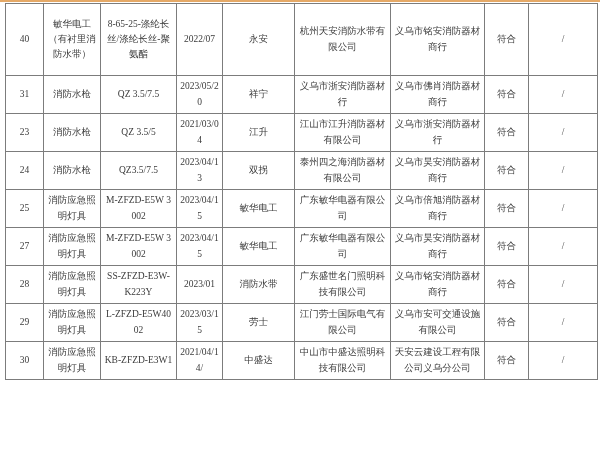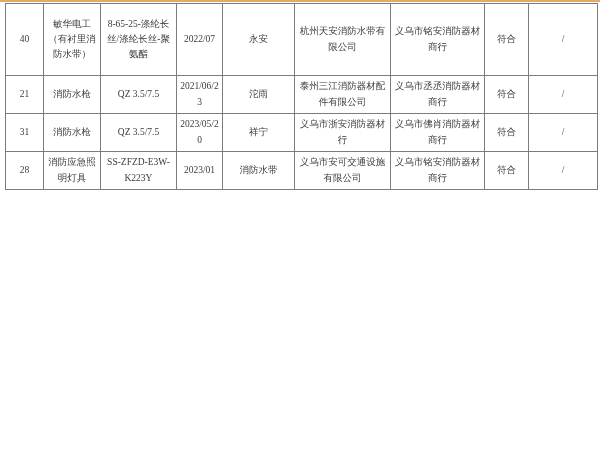--- a/index.html
+++ b/index.html
@@ -77,48 +77,103 @@
       <td>敏华电工（有衬里消防水带）</td>
       <td>8-65-25-涤纶长丝/涤纶长丝-聚氨酯</td>
       <td>2022/07</td>
       <td>永安</td>
       <td>杭州天安消防水带有限公司</td>
       <td>义乌市铭安消防器材商行</td>
       <td>符合</td>
       <td>/</td>
     </tr>
         <tr>
-      <td>21</td>
-      <td>消防水枪</td>
-      <td>QZ 3.5/7.5</td>
-      <td>2021/06/23</td>
-      <td>沱雨</td>
-      <td>泰州三江消防器材配件有限公司</td>
-      <td>义乌市丞丞消防器材商行</td>
-      <td>符合</td>
-      <td>/</td>
-    </tr>
-        <tr>
       <td>31</td>
       <td>消防水枪</td>
       <td>QZ 3.5/7.5</td>
       <td>2023/05/20</td>
       <td>祥宁</td>
       <td>义乌市浙安消防器材行</td>
       <td>义乌市佛肖消防器材商行</td>
       <td>符合</td>
       <td>/</td>
     </tr>
         <tr>
+      <td>23</td>
+      <td>消防水枪</td>
+      <td>QZ 3.5/5</td>
+      <td>2021/03/04</td>
+      <td>江升</td>
+      <td>江山市江升消防器材有限公司</td>
+      <td>义乌市浙安消防器材行</td>
+      <td>符合</td>
+      <td>/</td>
+    </tr>
+        <tr>
+      <td>24</td>
+      <td>消防水枪</td>
+      <td>QZ3.5/7.5</td>
+      <td>2023/04/13</td>
+      <td>双拐</td>
+      <td>泰州四之海消防器材有限公司</td>
+      <td>义乌市昊安消防器材商行</td>
+      <td>符合</td>
+      <td>/</td>
+    </tr>
+        <tr>
+      <td>25</td>
+      <td>消防应急照明灯具</td>
+      <td>M-ZFZD-E5W 3002</td>
+      <td>2023/04/15</td>
+      <td>敏华电工</td>
+      <td>广东敏华电器有限公司</td>
+      <td>义乌市倍旭消防器材商行</td>
+      <td>符合</td>
+      <td>/</td>
+    </tr>
+        <tr>
+      <td>27</td>
+      <td>消防应急照明灯具</td>
+      <td>M-ZFZD-E5W 3002</td>
+      <td>2023/04/15</td>
+      <td>敏华电工</td>
+      <td>广东敏华电器有限公司</td>
+      <td>义乌市昊安消防器材商行</td>
+      <td>符合</td>
+      <td>/</td>
+    </tr>
+        <tr>
       <td>28</td>
       <td>消防应急照明灯具</td>
       <td>SS-ZFZD-E3W-K223Y</td>
       <td>2023/01</td>
       <td>消防水带</td>
+      <td>广东盛世名门照明科技有限公司</td>
+      <td>义乌市铭安消防器材商行</td>
+      <td>符合</td>
+      <td>/</td>
+    </tr>
+        <tr>
+      <td>29</td>
+      <td>消防应急照明灯具</td>
+      <td>L-ZFZD-E5W4002</td>
+      <td>2023/03/15</td>
+      <td>劳士</td>
+      <td>江门劳士国际电气有限公司</td>
       <td>义乌市安可交通设施有限公司</td>
-      <td>义乌市铭安消防器材商行</td>
+      <td>符合</td>
+      <td>/</td>
+    </tr>
+        <tr>
+      <td>30</td>
+      <td>消防应急照明灯具</td>
+      <td>KB-ZFZD-E3W1</td>
+      <td>2021/04/14/</td>
+      <td>中盛达</td>
+      <td>中山市中盛达照明科技有限公司</td>
+      <td>天安云建设工程有限公司义乌分公司</td>
       <td>符合</td>
       <td>/</td>
     </tr>
       </tbody>
   </table>
 
 </div>
 
 </body></html>

